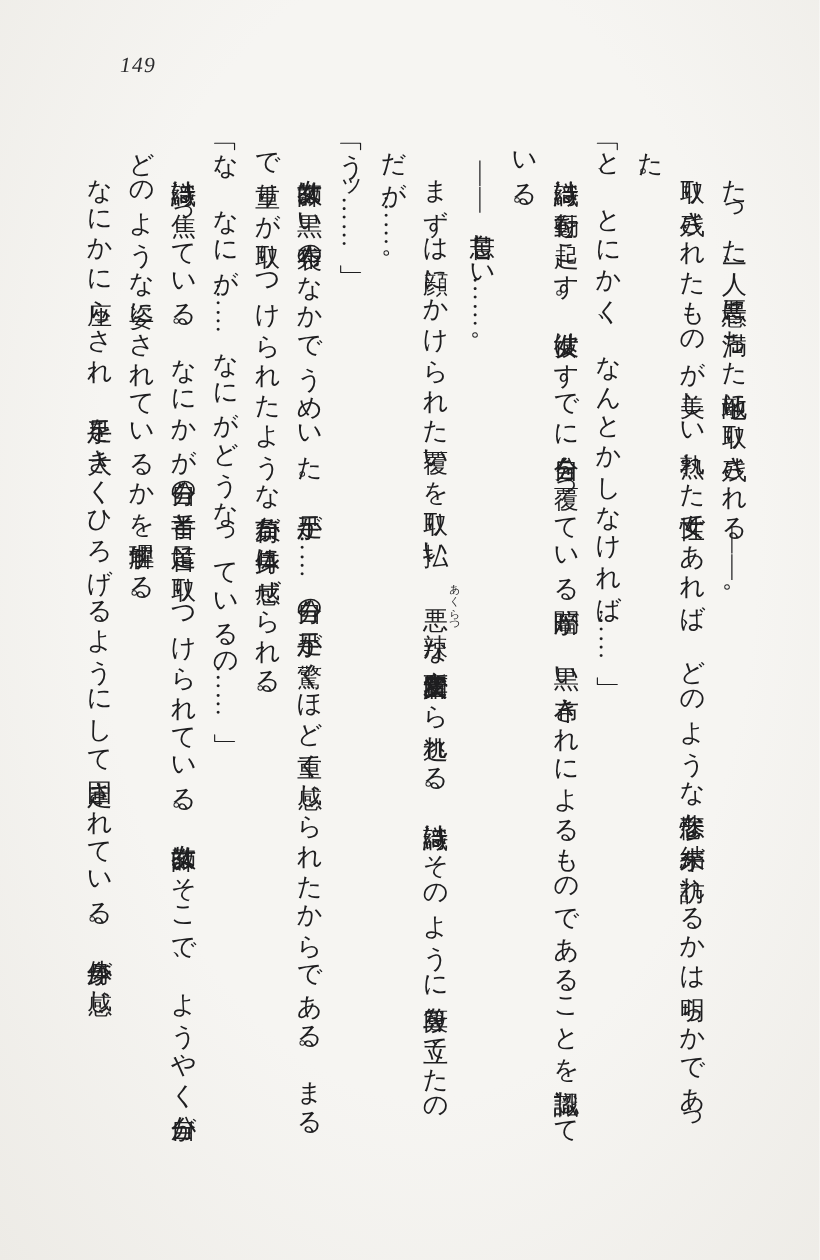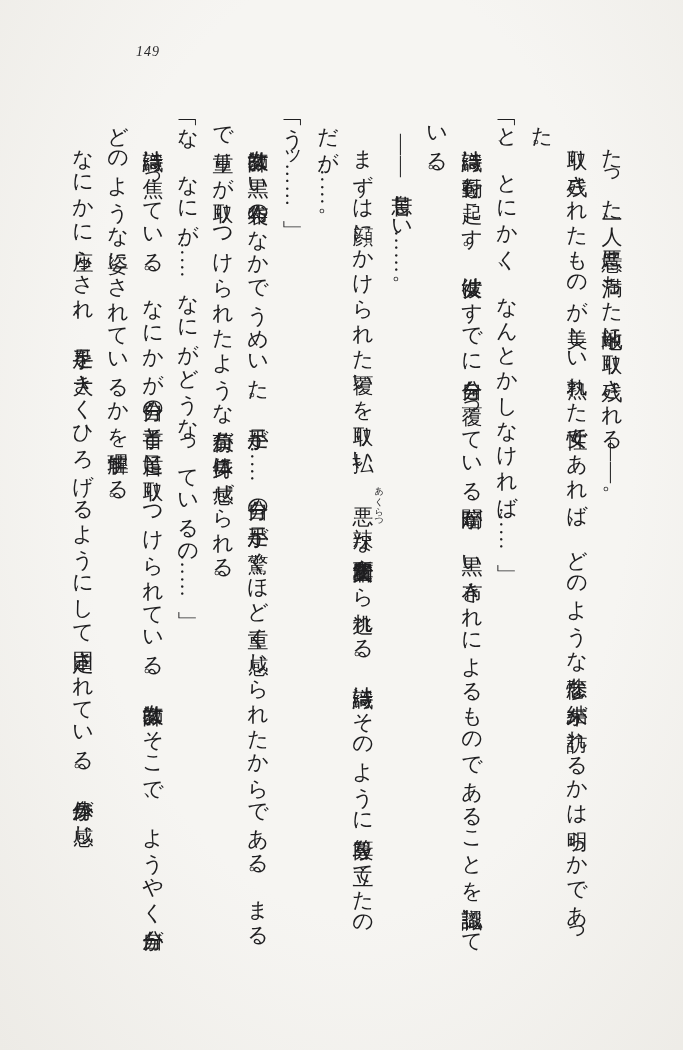--- a/index.html
+++ b/index.html
@@ -15,25 +15,24 @@
     font-family: "Liberation Serif", "DejaVu Serif", serif;
   }
   .page {
     position: absolute;
     inset: 0;
   }
   .page-number {
     position: absolute;
     top: 44px;
     left: 100px;
-    font-size: 14px;
+    font-size: 18px;
     font-style: italic;
     color: #2a2a2c;
     letter-spacing: 1px;
-    margin-left: 36px;
   }
   .text-block {
     position: absolute;
     top: 112px;
     right: 54px;
     height: 832px;
     writing-mode: vertical-rl;
     text-orientation: mixed;
     font-size: 21px;
     line-height: 35px;

